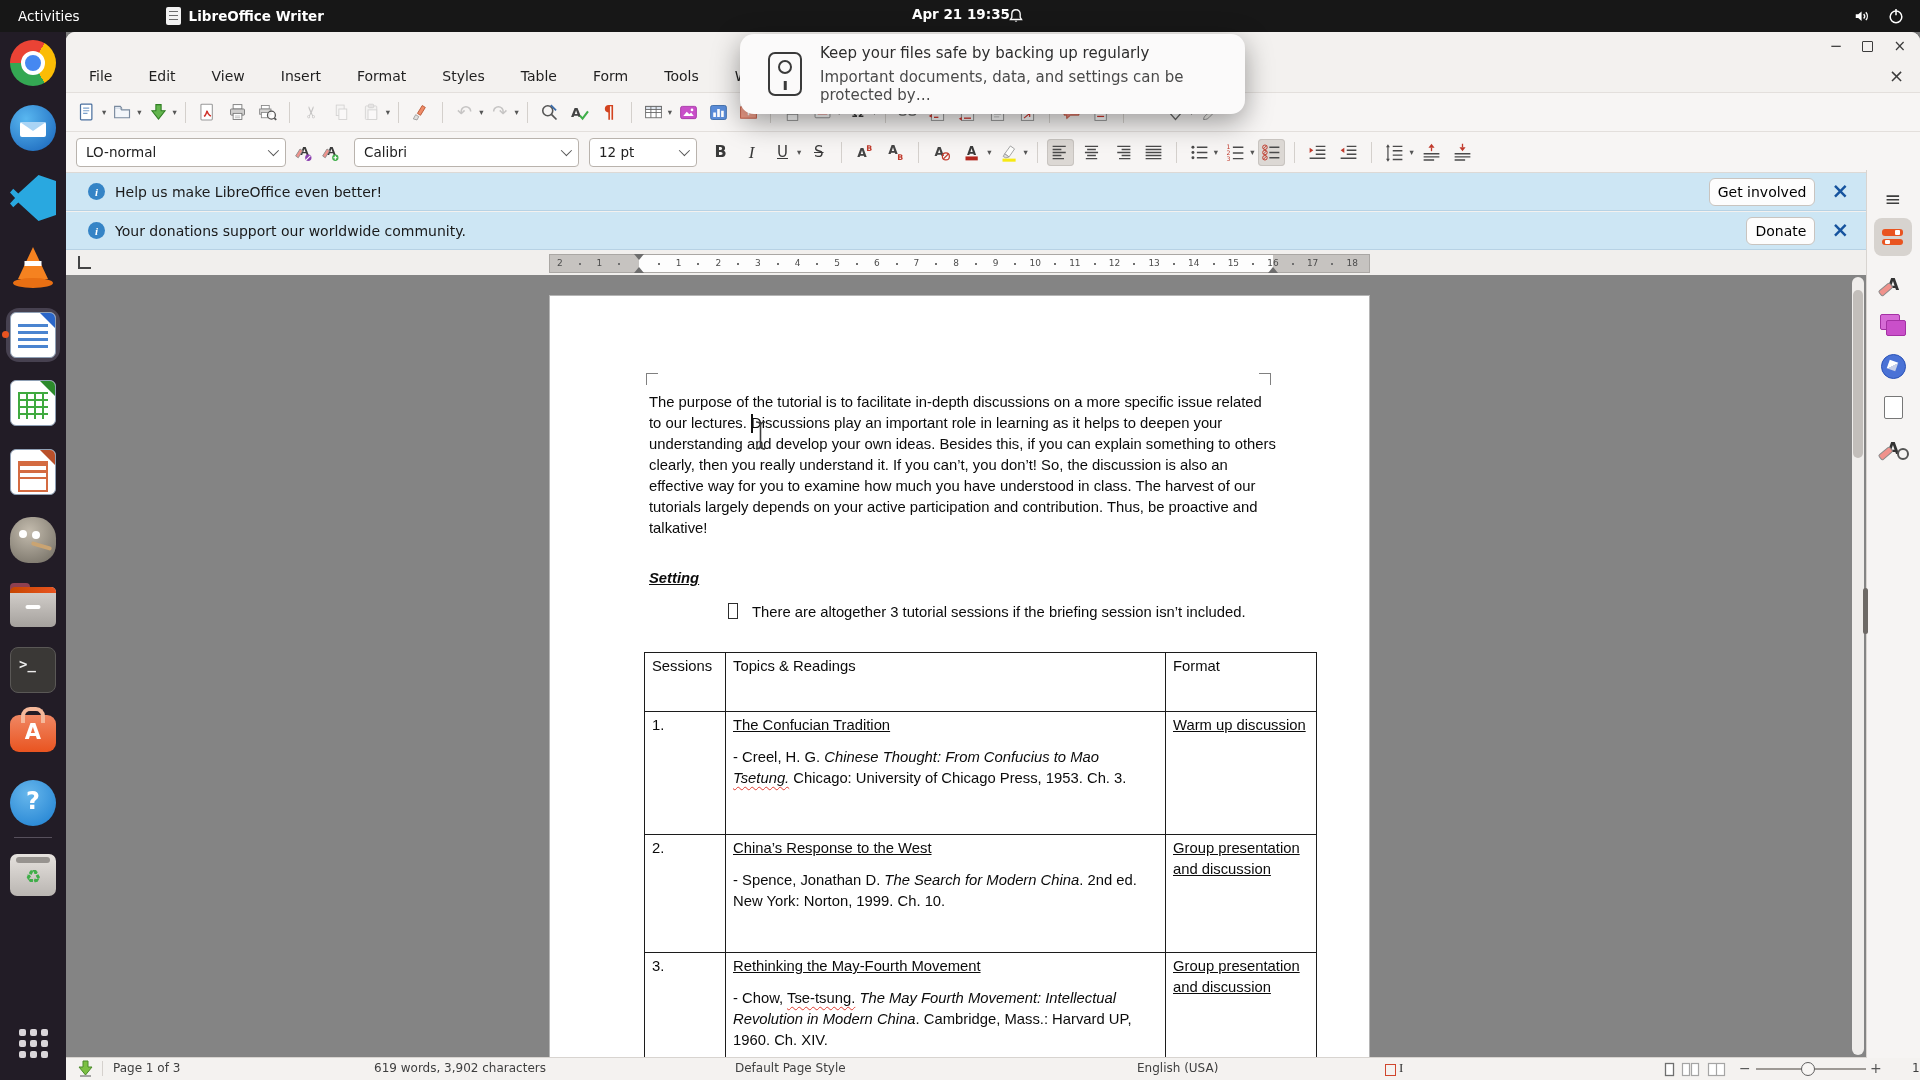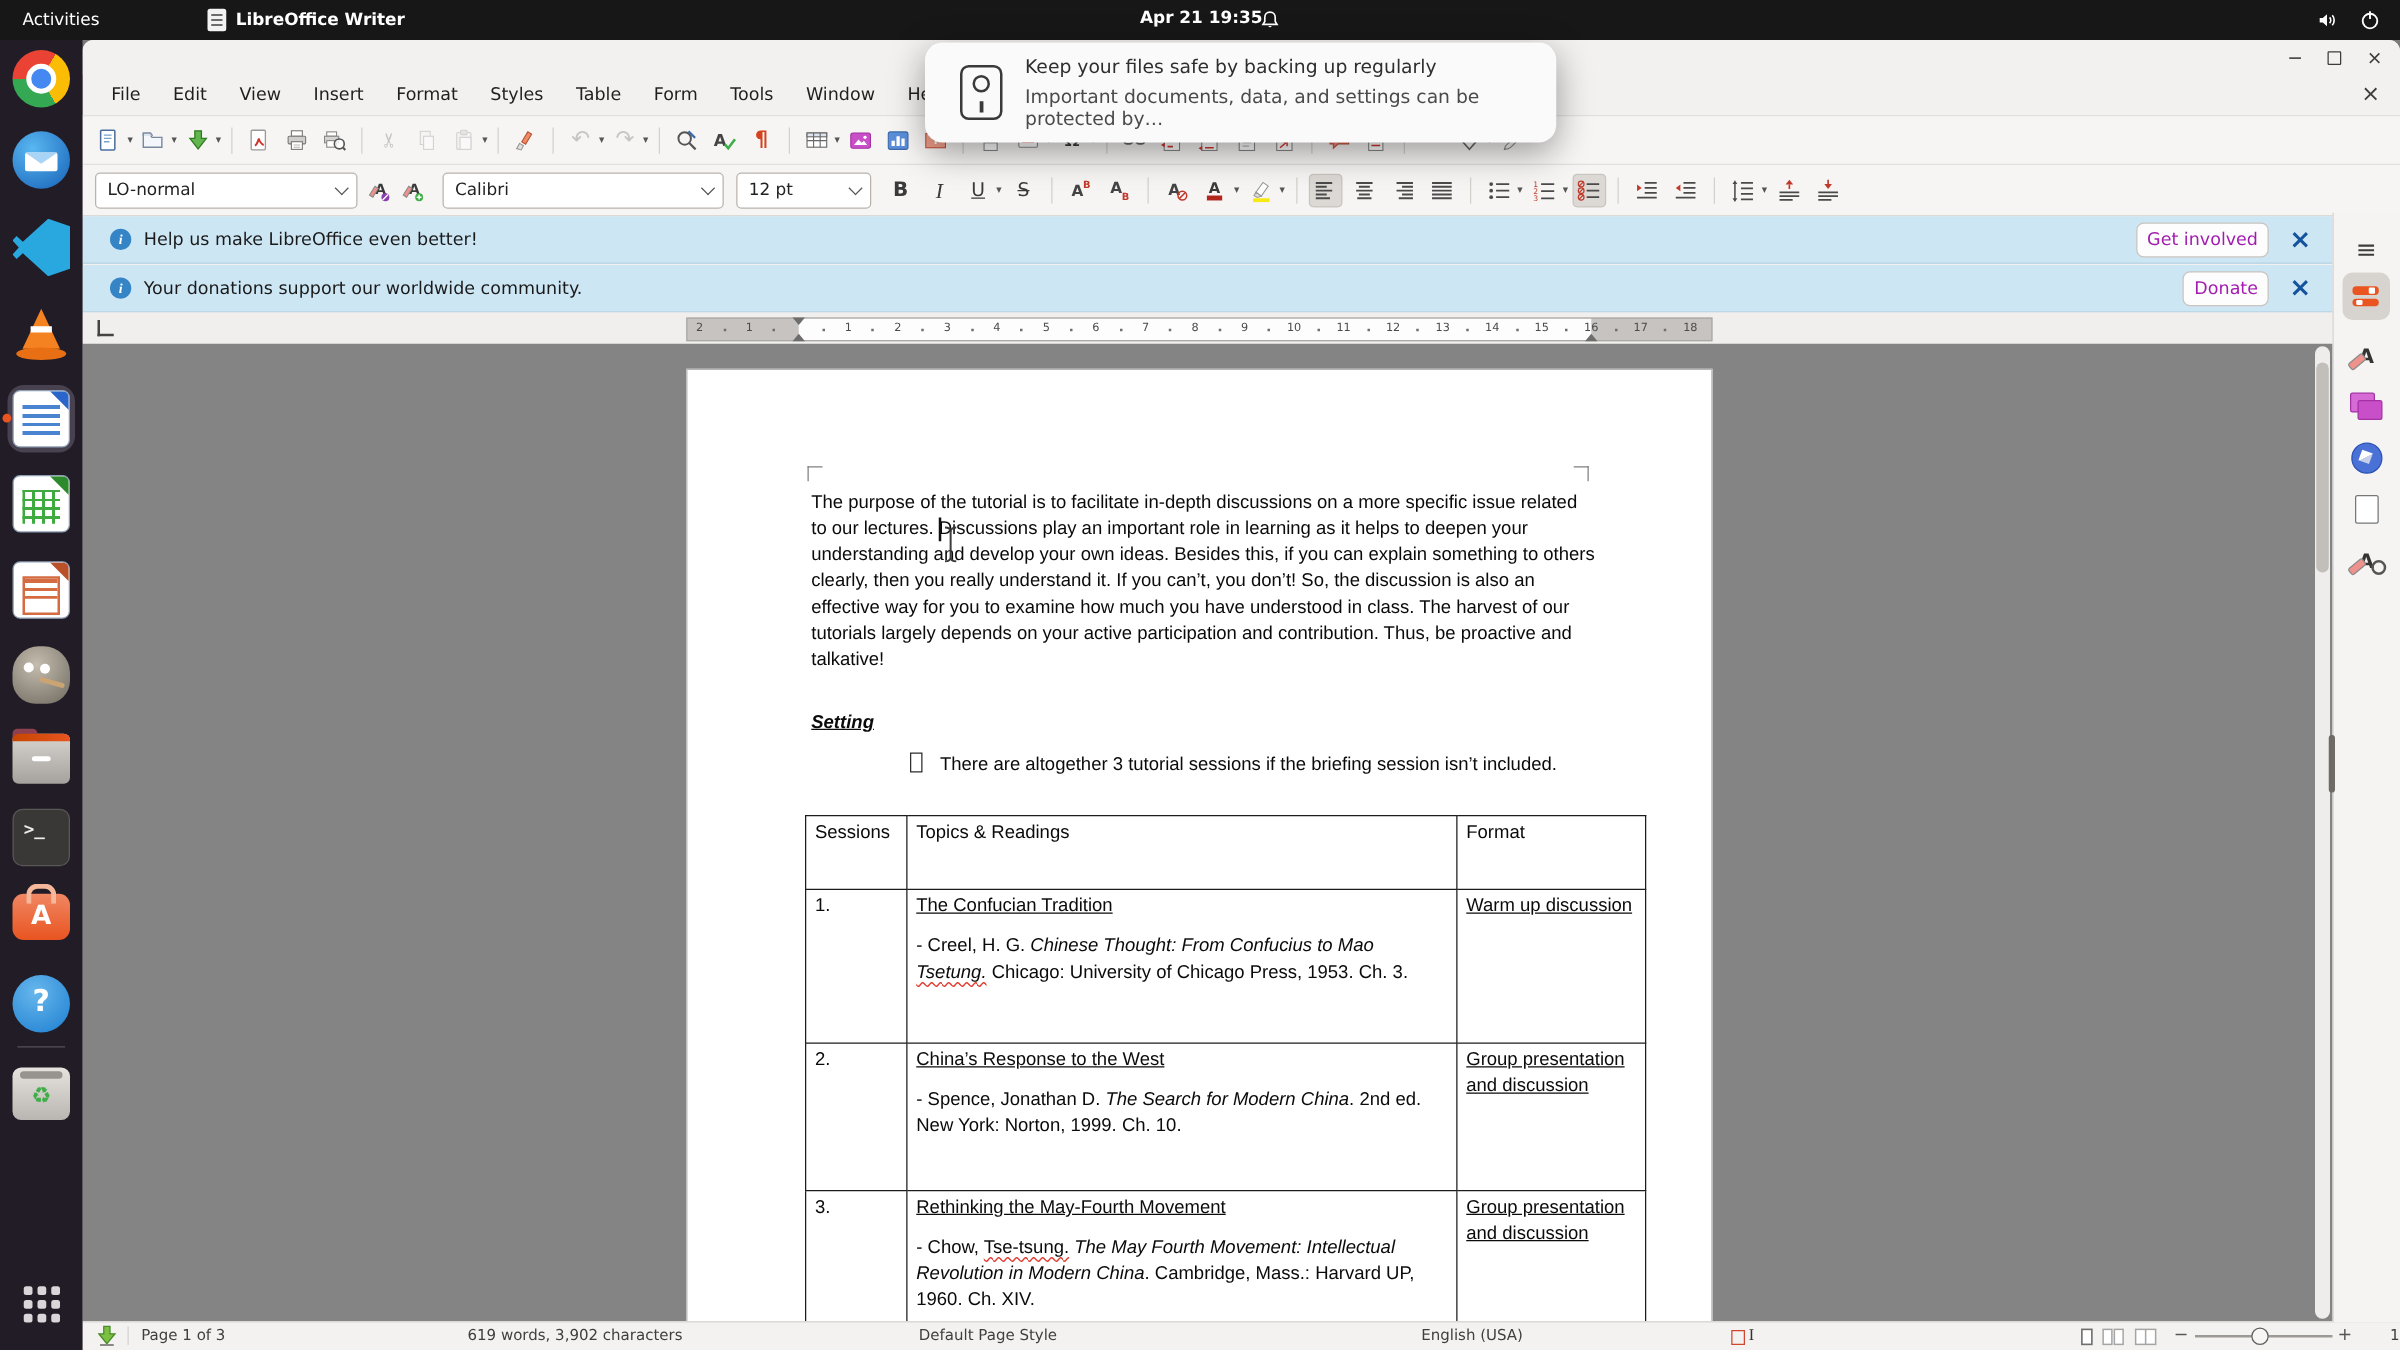--- a/index.html
+++ b/index.html
@@ -85,21 +85,21 @@
   .tbsep{width:1px;height:21px;background:#d4d0cc;margin:0 5px;flex:none;}
   .g{font-size:16px;line-height:1;color:#3a3a3a;}
   .combo{height:27px;background:#fff;border:1px solid #b9b3ad;border-radius:4px;display:flex;align-items:center;justify-content:space-between;padding:0 9px;font-size:13.5px;color:#222;flex:none;}
   .chev{width:7px;height:7px;border-right:1.6px solid #555;border-bottom:1.6px solid #555;transform:rotate(45deg) translateY(-2px);}
 
   
   .infobar{height:37px;background:#cde6f4;border-bottom:1px solid #b7d2e4;display:flex;align-items:center;flex:none;margin-right:53px;padding:0 10px 0 22px;}
   .infobar+ .infobar{margin-top:1px;}
   .info-ic{width:17px;height:17px;border-radius:50%;background:#3584c6;color:#fff;font-size:11px;font-weight:700;display:flex;align-items:center;justify-content:center;font-family:"Liberation Serif",serif;font-style:italic;}
   .info-msg{margin-left:10px;font-size:14px;color:#1a1a1a;flex:1;}
-  .info-btn{background:#fdfdfd;border:1px solid #c9c4bf;border-radius:6px;padding:5px 8px;font-size:14px;color:#a21caf;}
+  .info-btn{background:#fdfdfd;border:1px solid #c9c4bf;border-radius:6px;padding:5px 8px;font-size:14px;color:#000000;}
   .info-x{font-size:21px;font-weight:700;color:#15539e;margin:0 8px 0 16px;line-height:1;}
 
   
   #rulerrow{height:25px;background:#f1efed;position:relative;flex:none;margin-right:53px;}
   #tabsel{position:absolute;left:12px;top:6px;width:11px;height:11px;border-left:2px solid #444;border-bottom:2px solid #444;}
   #ruler{position:absolute;left:483px;top:4px;width:819px;height:17px;background:#c6c3c0;border:1px solid #aaa7a4;}
   #ruler-active{position:absolute;left:89px;top:0;width:634px;height:100%;background:#fdfdfd;}
   .rnum{position:absolute;top:3px;font-size:9px;color:#4c4c4c;transform:translateX(-50%);}
   .rdot{position:absolute;top:8px;width:2px;height:2px;background:#6f6f6f;transform:translateX(-50%);}
   .rmark-top{position:absolute;top:-1px;border-left:5px solid transparent;border-right:5px solid transparent;border-top:6px solid #6d6d6d;transform:translateX(-50%);}
@@ -257,21 +257,21 @@
   <div id="window" class="abs">
     <div id="titlebar">
       <span id="win-controls">
           <span>−</span>
           <span class="wsq"></span>
           <span>×</span>
         </span>
     </div>
 
     <div id="menubar">
-      <span id="menubar-items" style="display:flex;gap:8px">
+      <span id="menubar-items" style="display:flex;gap:18px">
           <span class="menu-item">File</span>
           <span class="menu-item">Edit</span>
           <span class="menu-item">View</span>
           <span class="menu-item">Insert</span>
           <span class="menu-item">Format</span>
           <span class="menu-item">Styles</span>
           <span class="menu-item">Table</span>
           <span class="menu-item">Form</span>
           <span class="menu-item">Tools</span>
           <span class="menu-item">Window</span>

